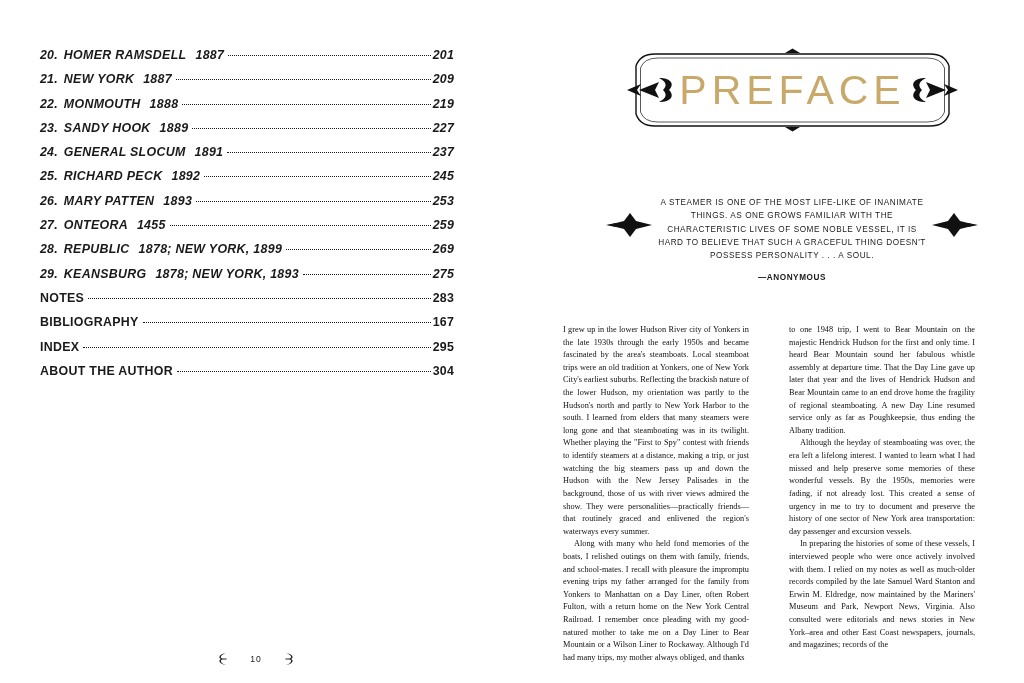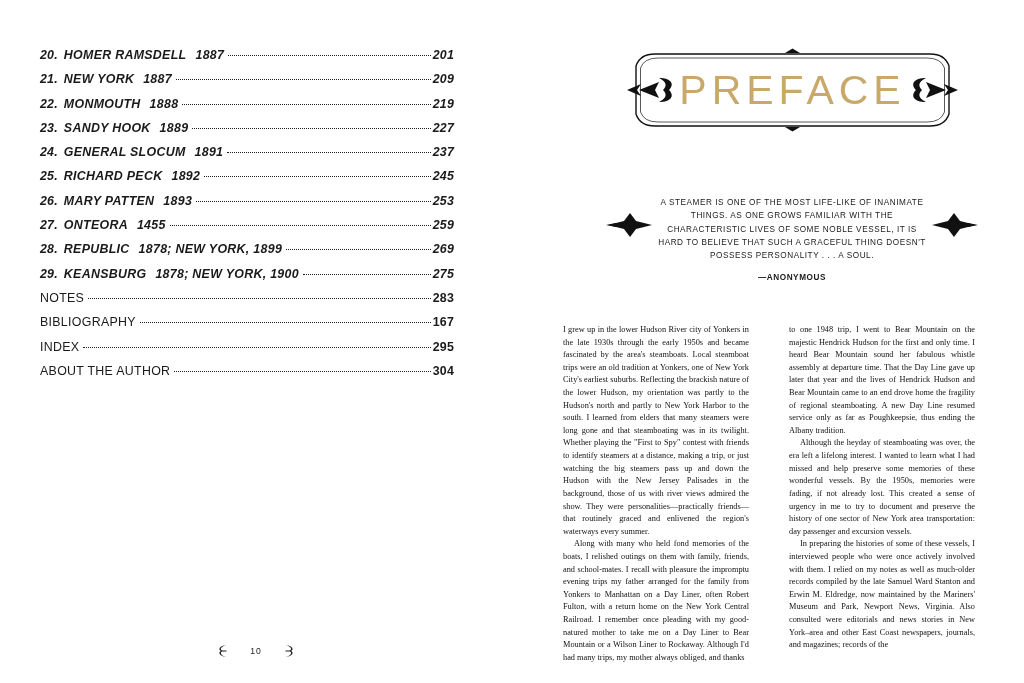--- a/index.html
+++ b/index.html
@@ -56,21 +56,21 @@
     letter-spacing: 0.3px;
   }
   .toc-year {
     font-style: italic;
     font-weight: 700;
     margin-left: 9px;
     letter-spacing: 0.3px;
   }
   .toc-title.plain {
     font-style: normal;
-    font-weight: 400;
+    font-weight: 700;
   }
   .toc-dots {
     flex: 1 1 auto;
     margin: 0 2px 0 4px;
     border-bottom: 1.4px dotted #1a1a1a;
     position: relative;
     top: -3px;
     min-width: 8px;
   }
   .toc-page {
@@ -161,21 +161,21 @@
   }
   .col p {
     margin: 0;
     text-indent: 11px;
   }
   .col p.first { text-indent: 0; }
 
   
   .folio {
     position: absolute;
-    bottom: 24px;
+    bottom: 16px;
     left: 0;
     width: 512px;
     display: flex;
     align-items: center;
     justify-content: center;
     gap: 22px;
   }
   .folio-num {
     font-family: "Liberation Sans", sans-serif;
     font-size: 8.6px;
@@ -261,21 +261,21 @@
           <span class="toc-num">28.</span>
           <span class="toc-title">REPUBLIC</span>
           <span class="toc-year">1878; NEW YORK, 1899</span>
           <span class="toc-dots"></span>
           <span class="toc-page">269</span>
         </li>
 
         <li class="toc-row">
           <span class="toc-num">29.</span>
           <span class="toc-title">KEANSBURG</span>
-          <span class="toc-year">1878; NEW YORK, 1900</span>
+          <span class="toc-year">1878; NEW YORK, 1893</span>
           <span class="toc-dots"></span>
           <span class="toc-page">275</span>
         </li>
 
         <li class="toc-row">
           <span class="toc-title plain">NOTES</span>
           <span class="toc-dots"></span>
           <span class="toc-page plain">283</span>
         </li>
 

